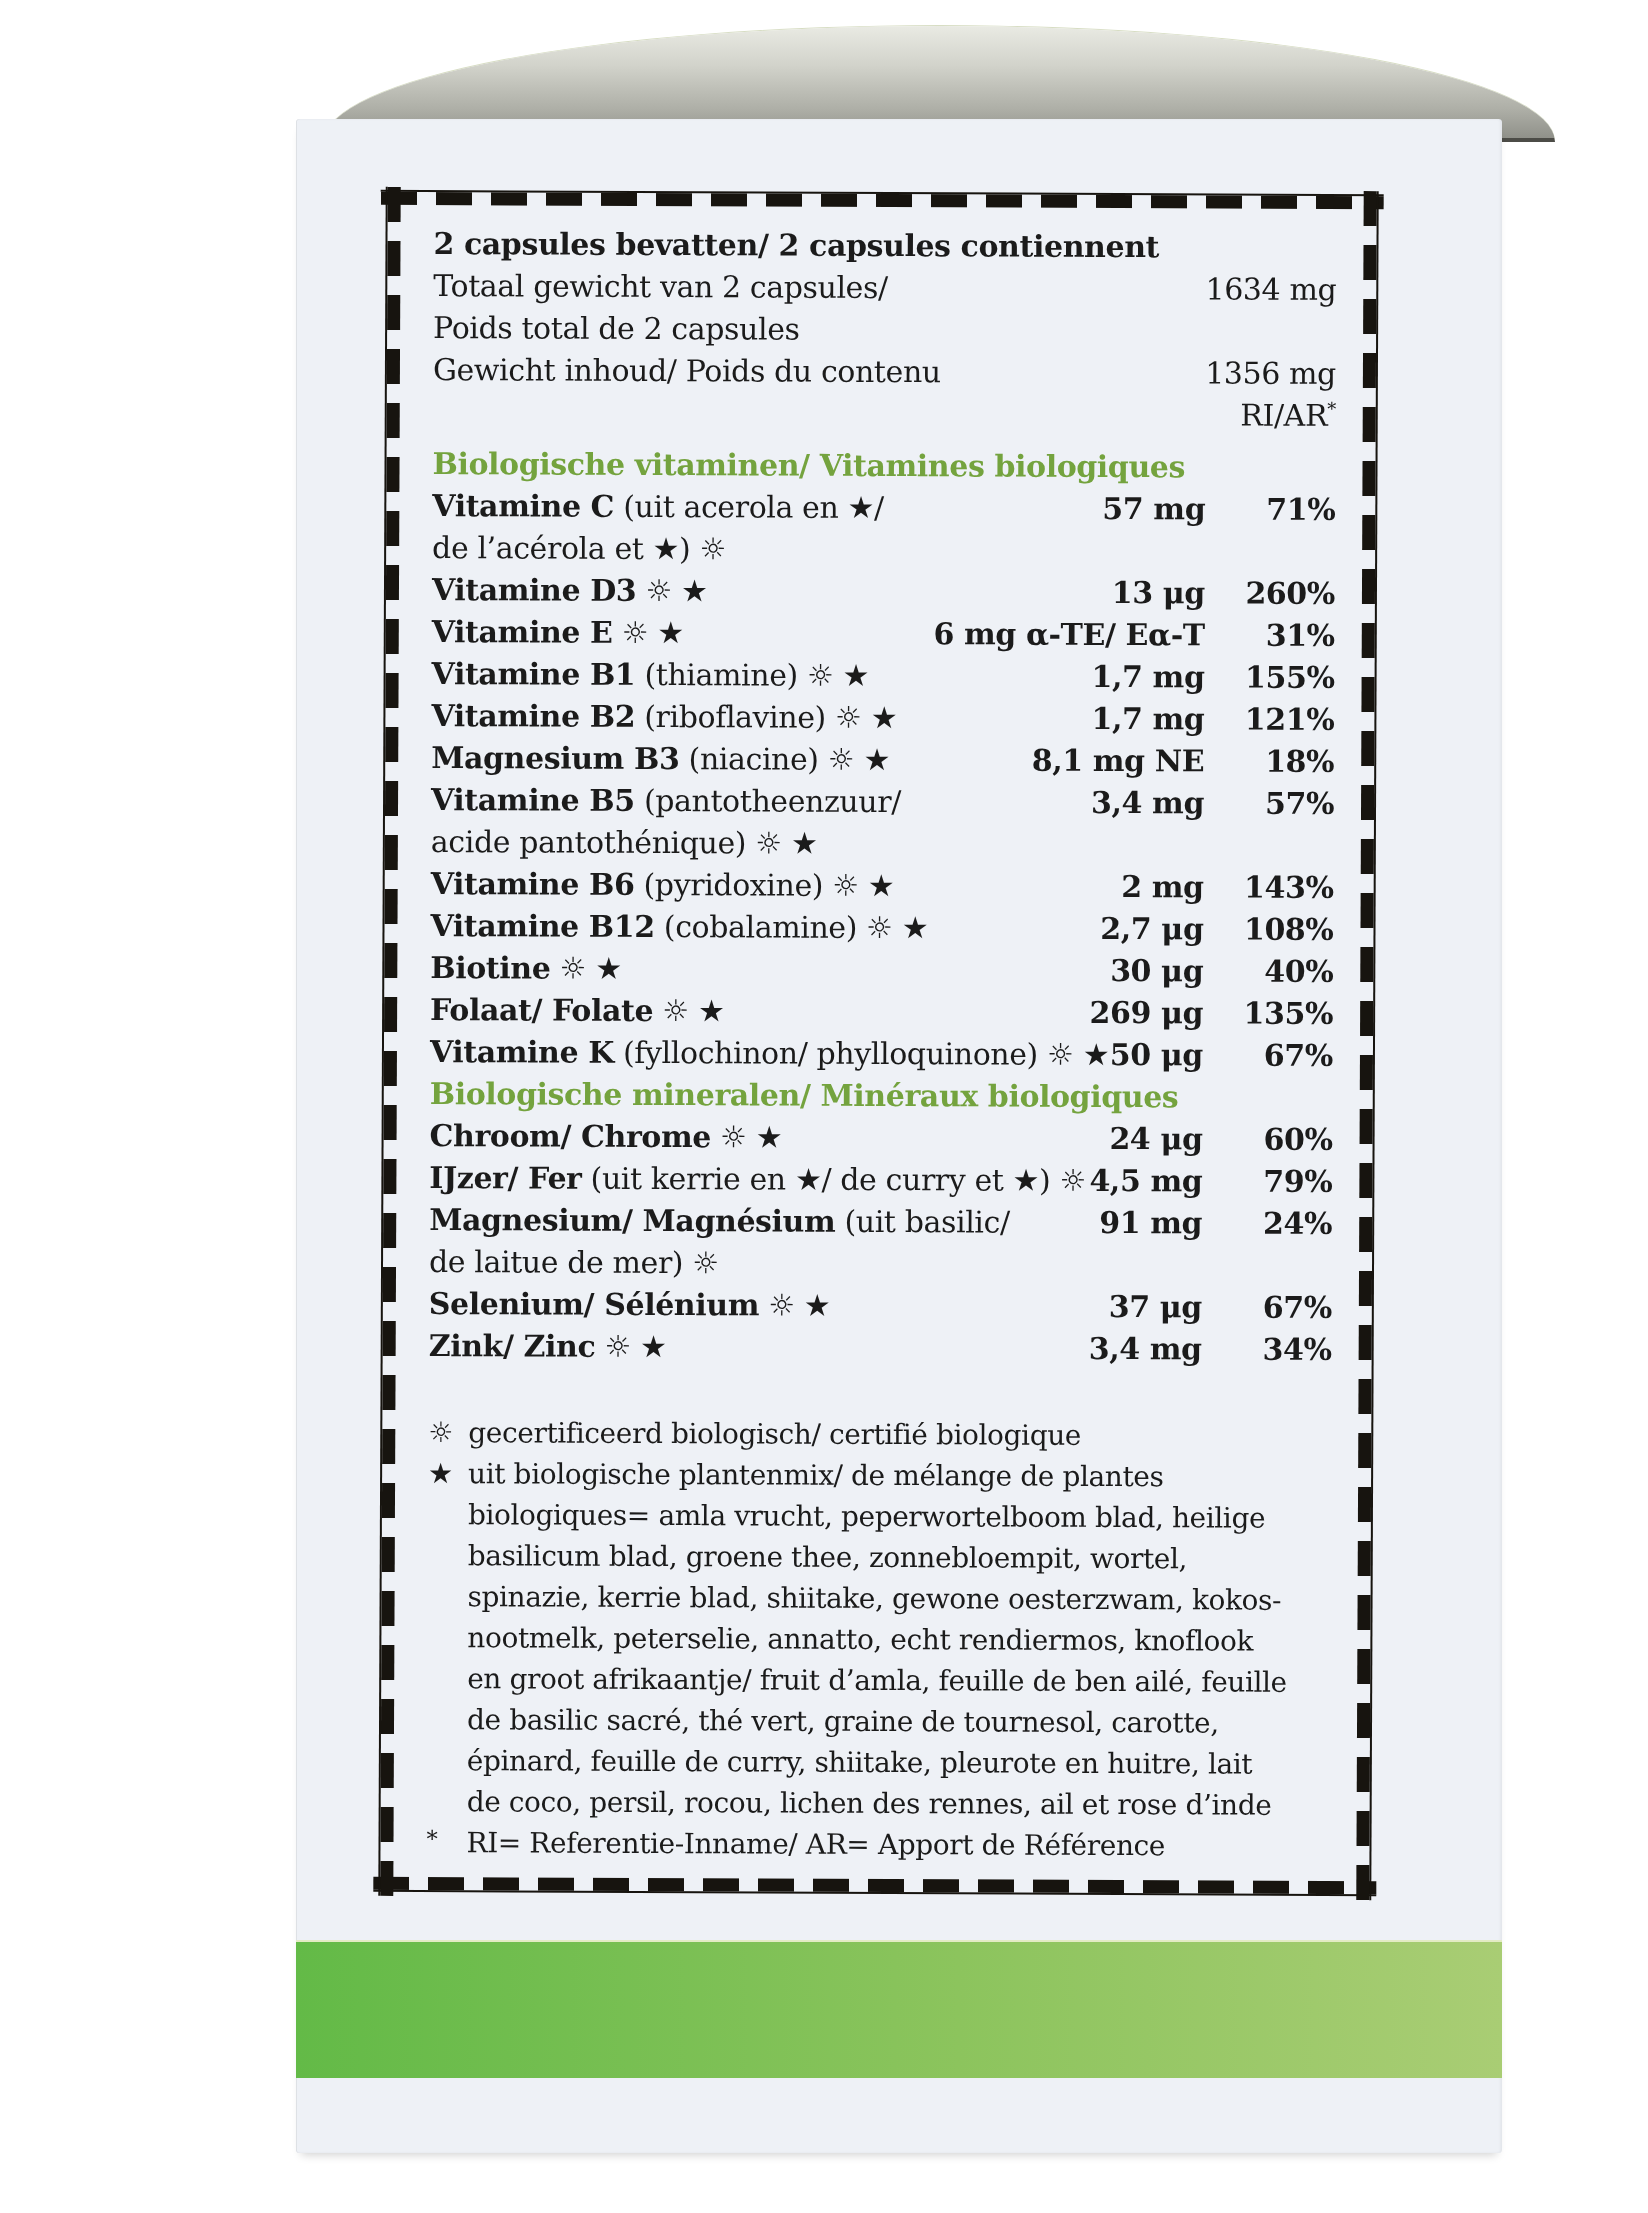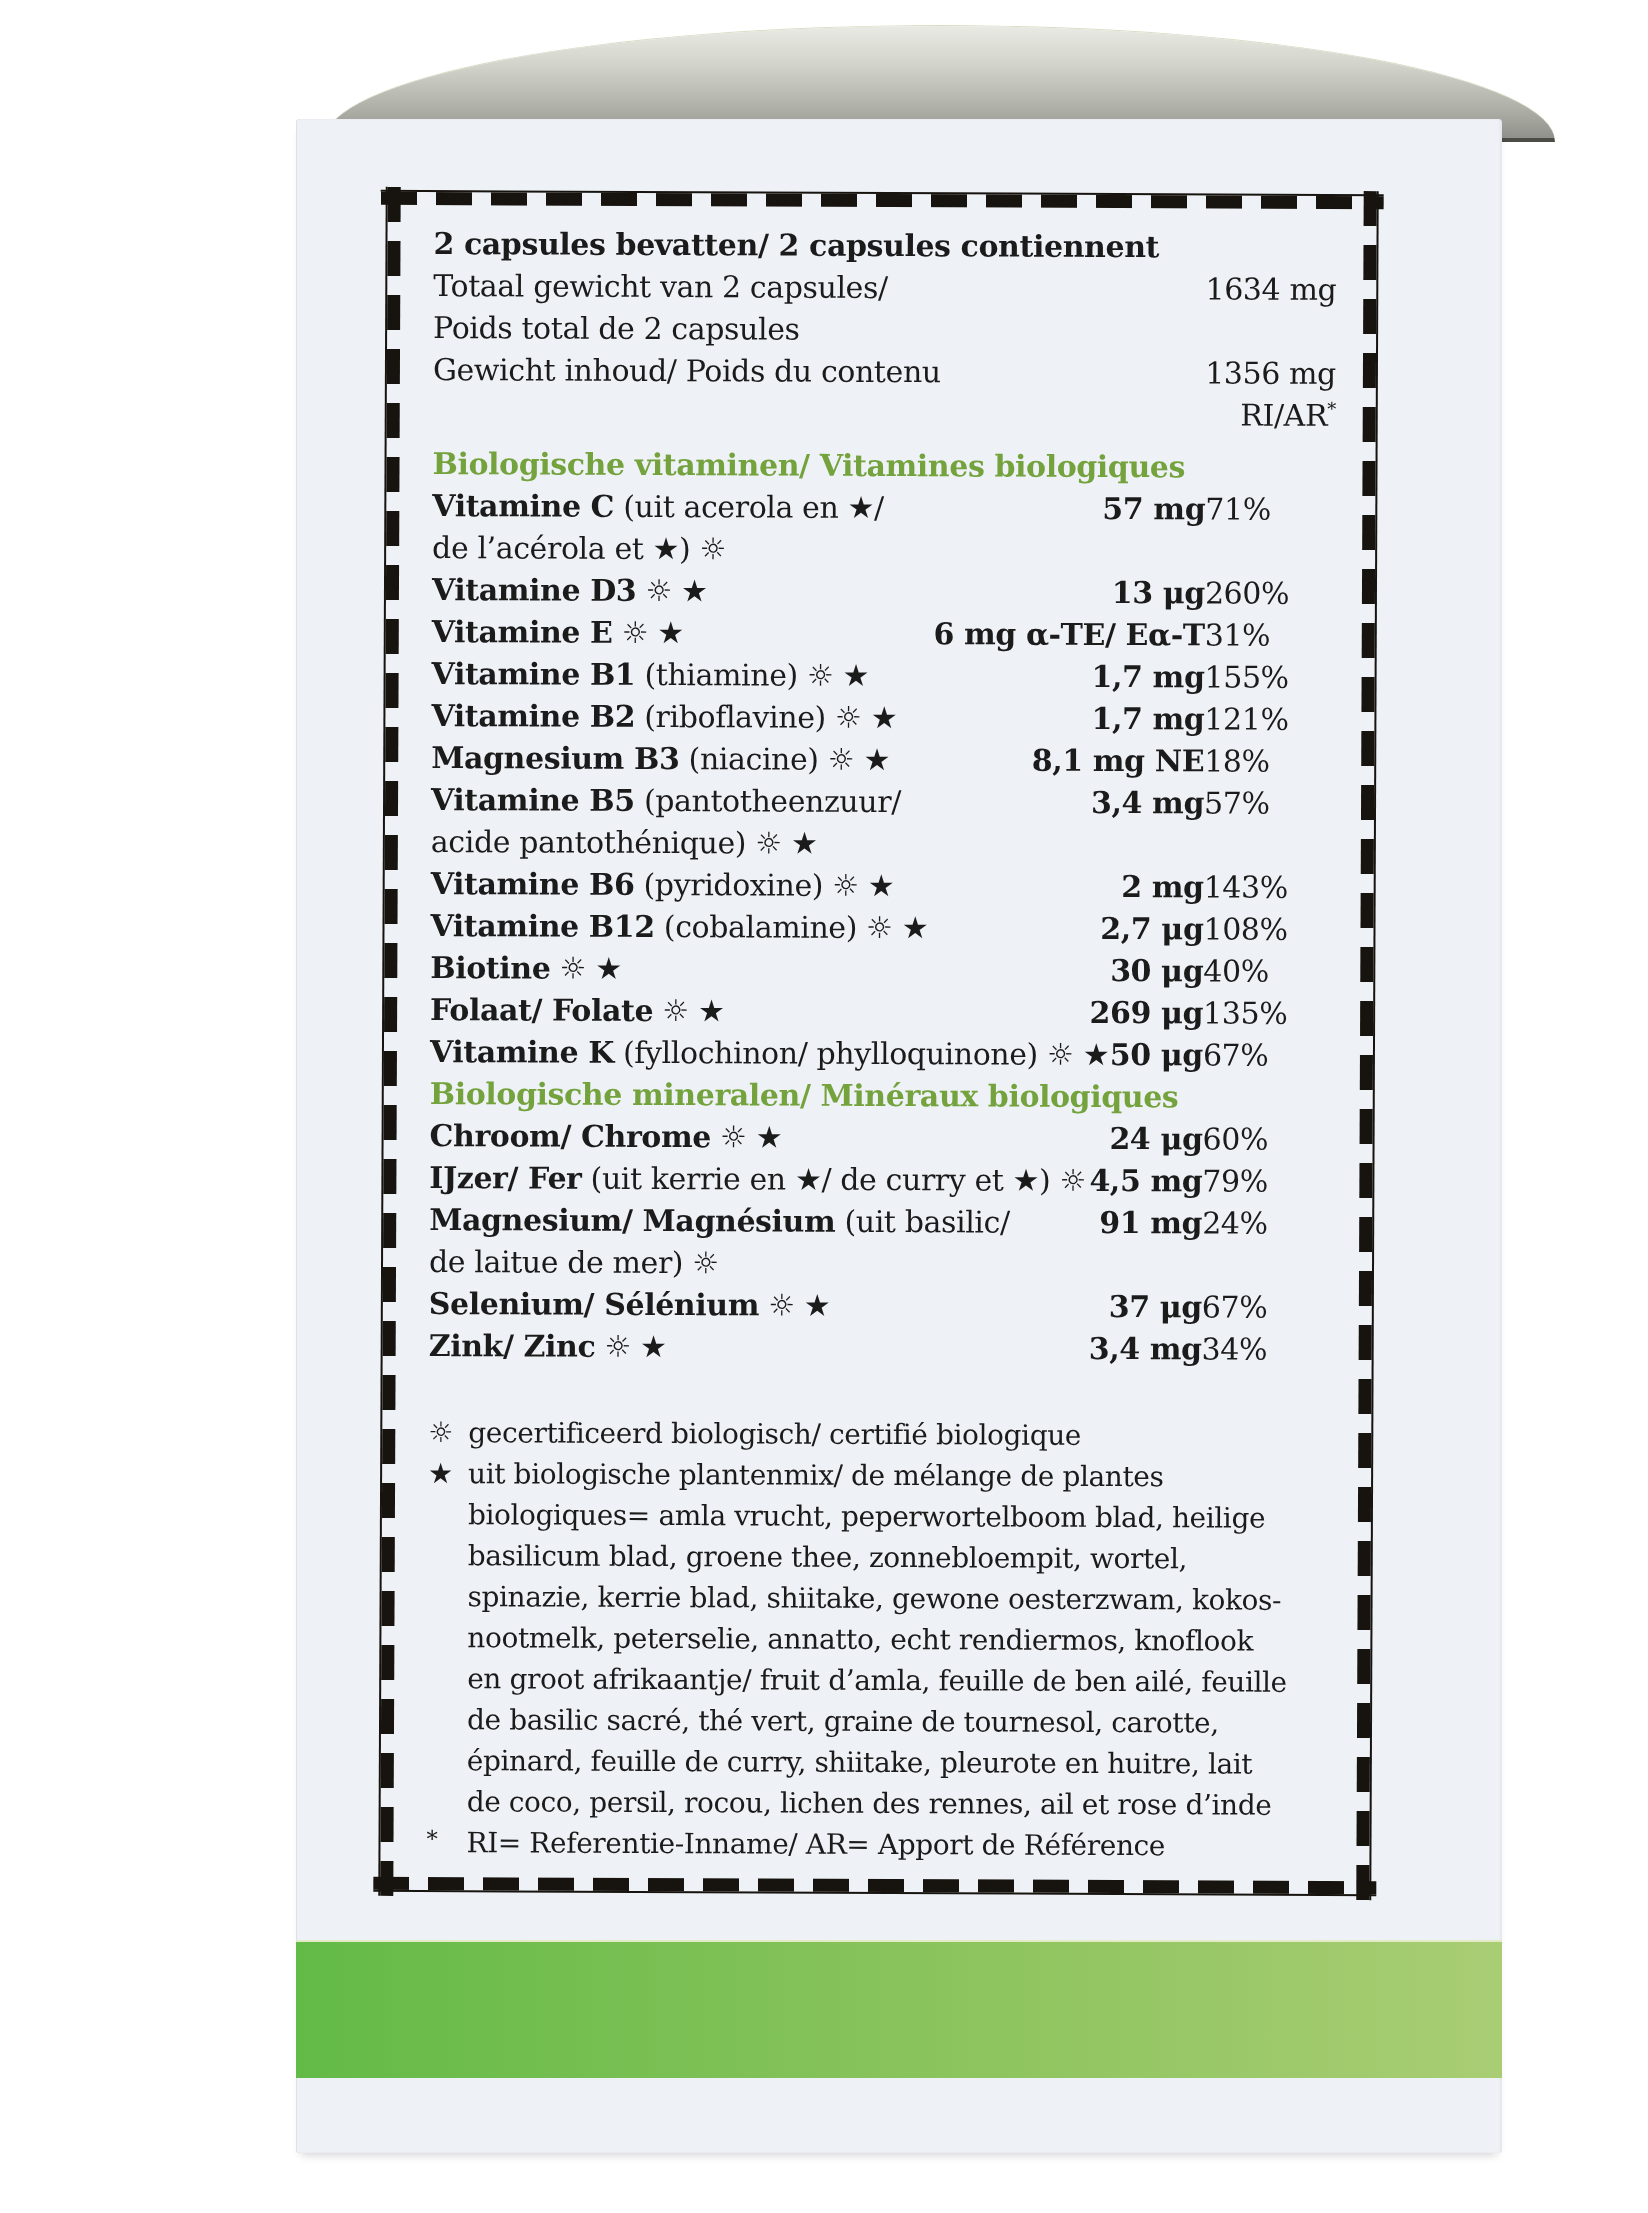--- a/index.html
+++ b/index.html
@@ -43,21 +43,21 @@
   .hrow .hval{text-align:left;white-space:nowrap;}
   .title{font-weight:700;}
   sup.ast{font-size:60%;vertical-align:super;line-height:0;}
 
   .sechdr{font-weight:700;margin-top:10.4px;}
 
   .row{display:flex;align-items:baseline;}
   .row .lbl{flex:1;white-space:nowrap;}
   .row .lbl b{font-weight:700;}
   .row .amt{font-weight:700;text-align:right;white-space:nowrap;flex-shrink:0;}
-  .row .pct{width:130px;font-weight:400;text-align:left;white-space:nowrap;flex-shrink:0;}
+  .row .pct{width:130px;font-weight:700;text-align:right;white-space:nowrap;flex-shrink:0;}
 
   .fnotes{margin-top:45px;font-size:28px;line-height:41px;}
   .fline{display:flex;}
   .fsym{width:40px;flex-shrink:0;}
   .fsym.raised{font-size:22.5px;transform:translateY(-3.5px);}
   .ftext{flex:1;white-space:nowrap;}
 </style>
 </head>
 <body>
 

